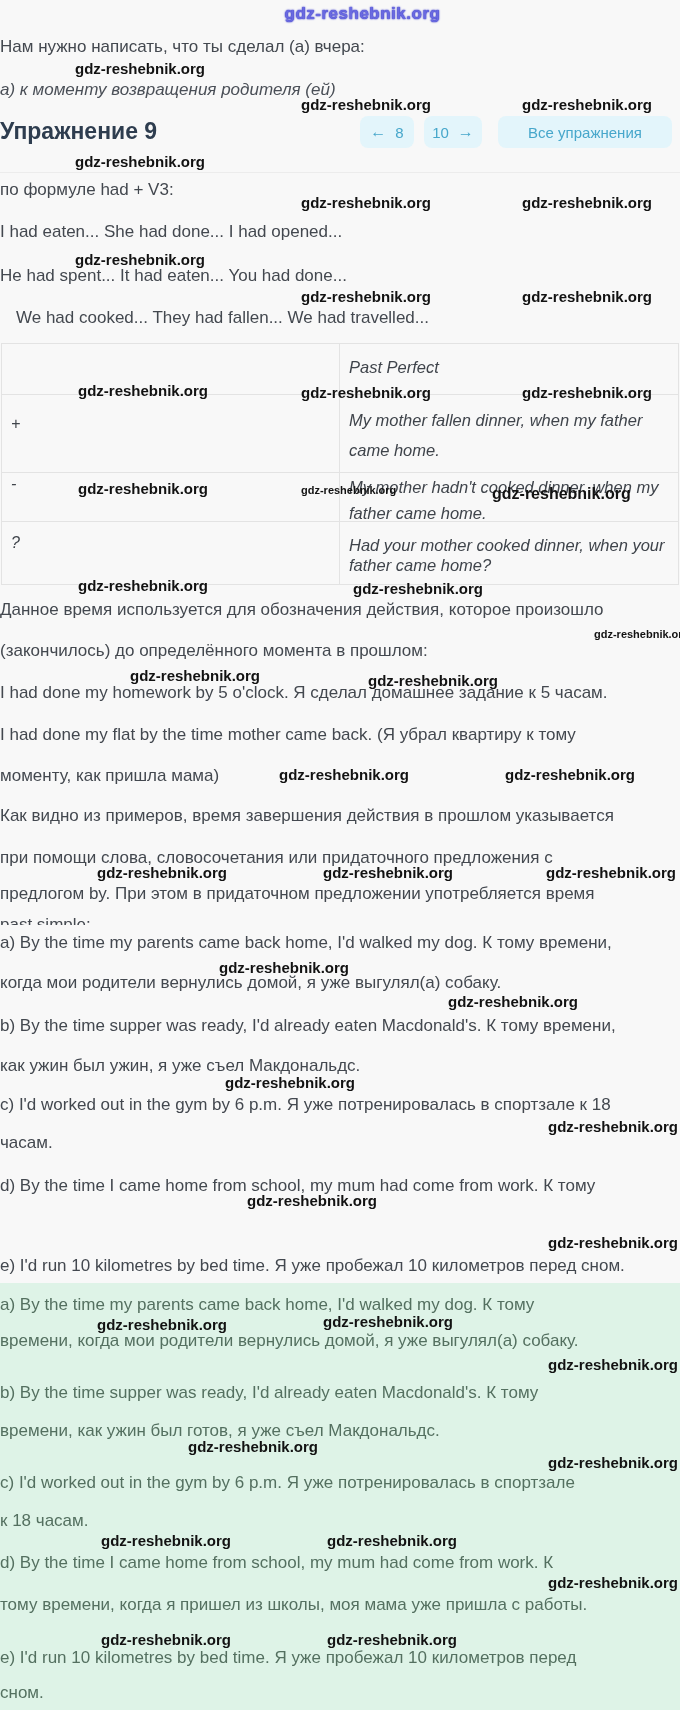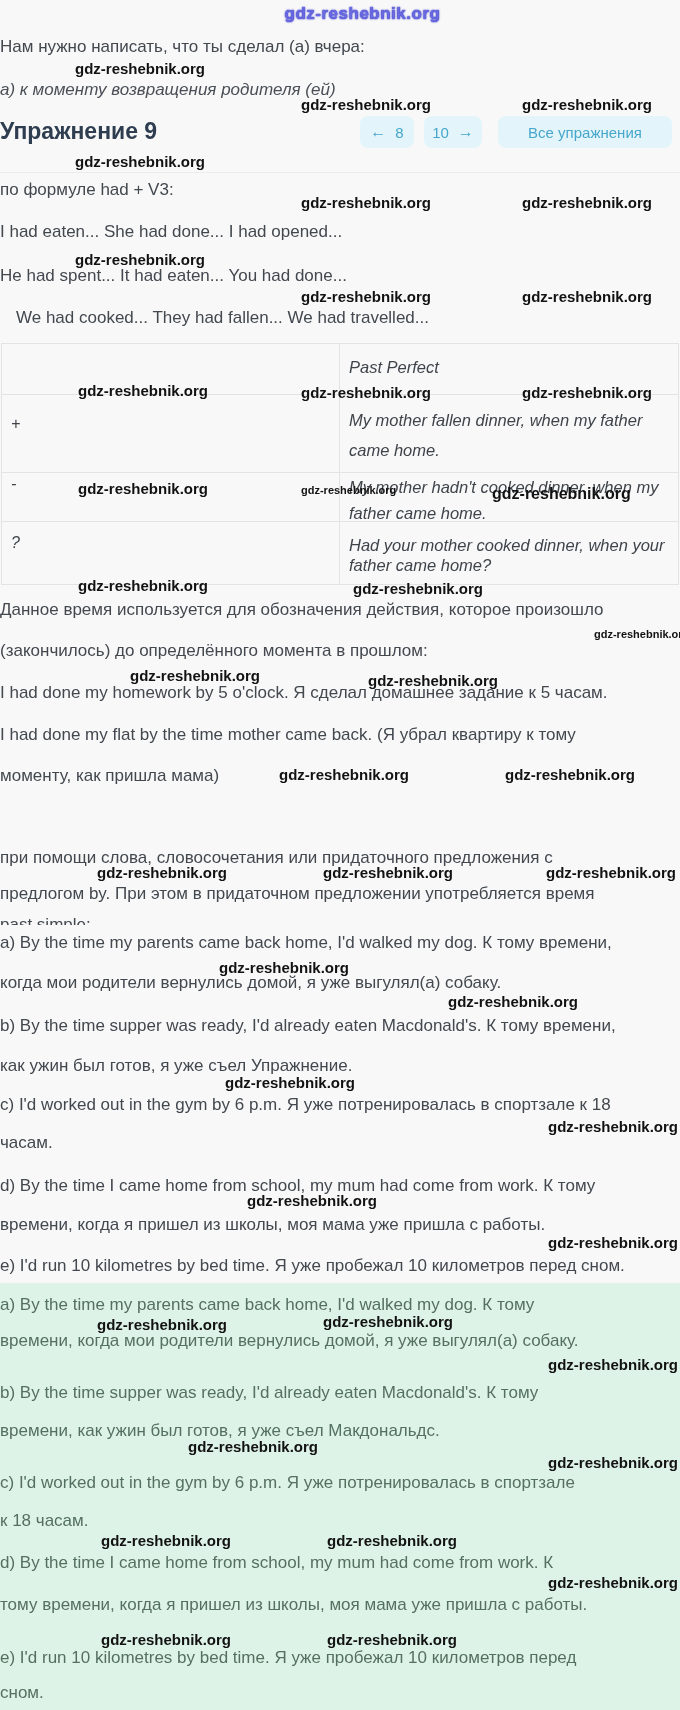--- a/index.html
+++ b/index.html
@@ -80,32 +80,32 @@
       <div class="td-l">?</div>
       <div class="td-r">Had your mother cooked dinner, when your father came home?</div>
     </div>
   </div>
 
   <div class="line" style="left:0;top:641px">(закончилось) до определённого момента в прошлом:</div>
   <div class="line" style="left:0;top:600px">Данное время используется для обозначения действия, которое произошло</div>
   <div class="line" style="left:0;top:683px">I had done my homework by 5 o'clock. Я сделал домашнее задание к 5 часам.</div>
   <div class="line" style="left:0;top:725px">I had done my flat by the time mother came back. (Я убрал квартиру к тому</div>
   <div class="line" style="left:0;top:766px">моменту, как пришла мама)</div>
+  <div class="line" style="left:0;top:806px">Как видно из примеров, время завершения действия в прошлом указывается</div>
   <div class="line" style="left:0;top:848px">при помощи слова, словосочетания или придаточного предложения с</div>
   <div class="line" style="left:0;top:884px">предлогом by. При этом в придаточном предложении употребляется время</div>
   <div class="line clip" style="left:0;top:915px">past simple:</div>
 
   <div class="line" style="left:0;top:933px">a) By the time my parents came back home, I'd walked my dog. К тому времени,</div>
   <div class="line" style="left:0;top:973px">когда мои родители вернулись домой, я уже выгулял(а) собаку.</div>
   <div class="line" style="left:0;top:1016px">b) By the time supper was ready, I'd already eaten Macdonald's. К тому времени,</div>
-  <div class="line" style="left:0;top:1056px">как ужин был готов, я уже съел Упражнение.</div>
+  <div class="line" style="left:0;top:1056px">как ужин был ужин, я уже съел Макдональдс.</div>
   <div class="line" style="left:0;top:1095px">c) I'd worked out in the gym by 6 p.m. Я уже потренировалась в спортзале к 18</div>
   <div class="line" style="left:0;top:1133px">часам.</div>
   <div class="line" style="left:0;top:1176px">d) By the time I came home from school, my mum had come from work. К тому</div>
-  <div class="line" style="left:0;top:1215px">времени, когда я пришел из школы, моя мама уже пришла с работы.</div>
   <div class="line" style="left:0;top:1256px">e) I'd run 10 kilometres by bed time. Я уже пробежал 10 километров перед сном.</div>
 
   <div class="answer-bg"></div>
   <div class="line ans" style="left:0;top:1295px">a) By the time my parents came back home, I'd walked my dog. К тому</div>
   <div class="line ans" style="left:0;top:1331px">времени, когда мои родители вернулись домой, я уже выгулял(а) собаку.</div>
   <div class="line ans" style="left:0;top:1383px">b) By the time supper was ready, I'd already eaten Macdonald's. К тому</div>
   <div class="line ans" style="left:0;top:1421px">времени, как ужин был готов, я уже съел Макдональдс.</div>
   <div class="line ans" style="left:0;top:1473px">c) I'd worked out in the gym by 6 p.m. Я уже потренировалась в спортзале</div>
   <div class="line ans" style="left:0;top:1511px">к 18 часам.</div>
   <div class="line ans" style="left:0;top:1553px">d) By the time I came home from school, my mum had come from work. К</div>

